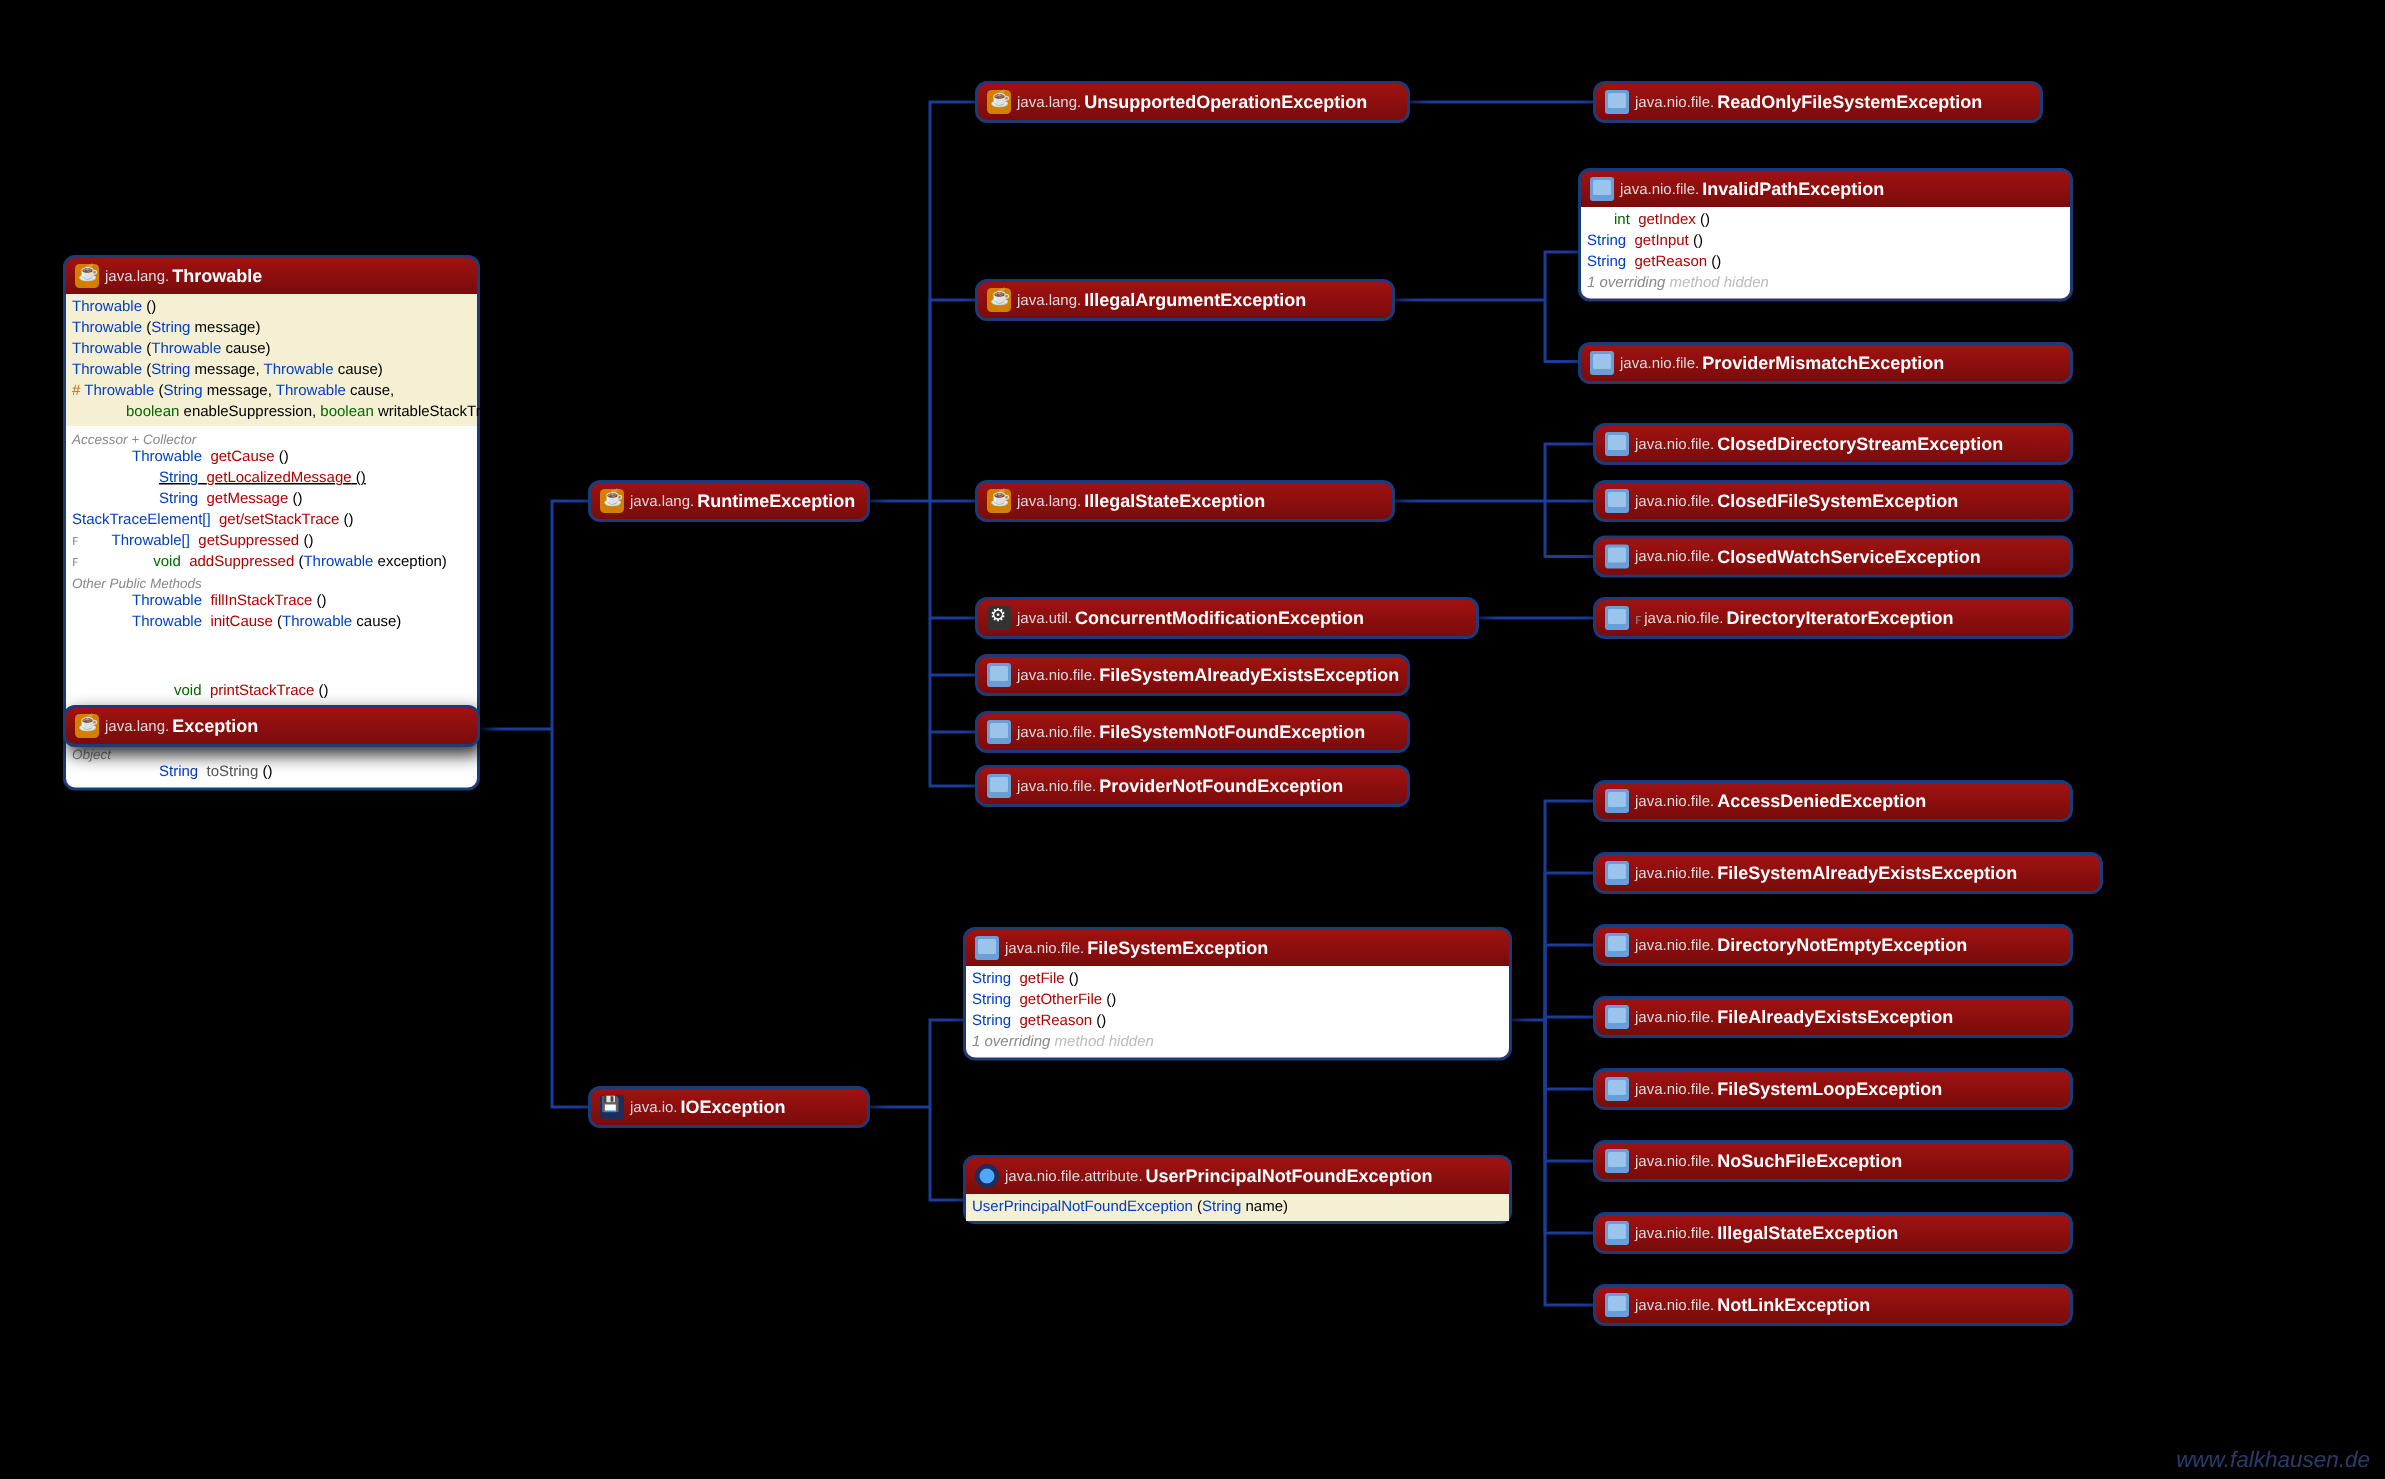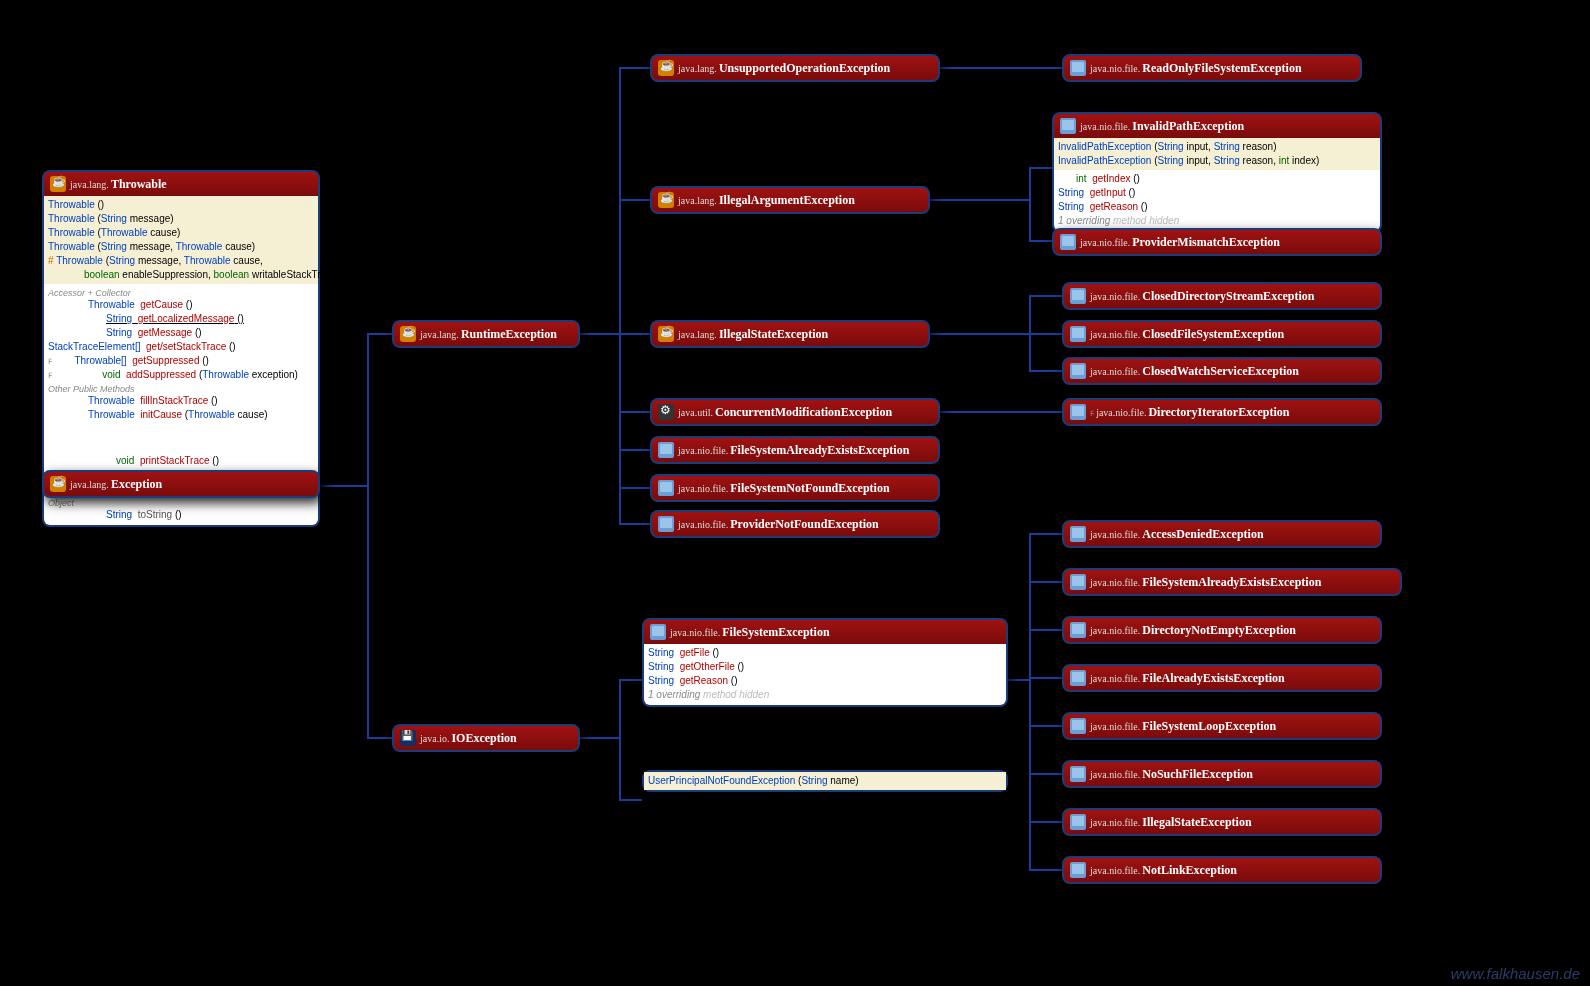--- a/index.html
+++ b/index.html
@@ -25,21 +25,20 @@
     border: 2px solid #1a3d7a;
     border-radius: 8px;
     box-shadow: 3px 5px 12px rgba(0,0,0,0.85);
   }
   .header {
     display: flex;
     align-items: center;
     padding: 4px 6px;
     background: linear-gradient(#a01212, #7a0b0b);
     border-radius: 6px 6px 0 0;
-    font-family: Liberation Serif, serif;
   }
   .header.only { border-radius: 6px; }
   .icon {
     width: 16px; height: 16px;
     margin-right: 4px;
     display: inline-flex;
     align-items: center;
     justify-content: center;
     flex-shrink: 0;
   }
@@ -266,21 +265,21 @@
       <span class="cname">IllegalArgumentException</span>
     </div>
 </div>
 <div class="node" style="left:650px; top:320px; width:280px;">
   <div class="header only">
       <span class="icon cup-icon"></span>
   <span class="pkg">java.lang.</span>
       <span class="cname">IllegalStateException</span>
     </div>
 </div>
-<div class="node" style="left:650px; top:398px; width:290px;">
+<div class="node" style="left:650px; top:398px; width:336px;">
   <div class="header only">
       <span class="icon gear-icon"></span>
   <span class="pkg">java.util.</span>
       <span class="cname">ConcurrentModificationException</span>
     </div>
 </div>
 <div class="node" style="left:650px; top:436px; width:290px;">
   <div class="header only">
       <span class="icon folder-icon"></span>
   <span class="pkg">java.nio.file.</span>
@@ -310,43 +309,44 @@
     </div>
   <div class="body">
     <div class="row"><span class="type-blue">String</span>&nbsp;&nbsp;<span class="method-red">getFile</span> ()</div>
     <div class="row"><span class="type-blue">String</span>&nbsp;&nbsp;<span class="method-red">getOtherFile</span> ()</div>
     <div class="row"><span class="type-blue">String</span>&nbsp;&nbsp;<span class="method-red">getReason</span> ()</div>
     <div class="row note"><span style="font-style:italic; color:#888">1 overriding</span> <span style="color:#bbb">method hidden</span></div>
   </div>
 </div>
 
 <div class="node" style="left:642px; top:770px; width:366px;">
+  <div class="header">
+      <span class="icon circle-icon"></span>
+  <span class="pkg">java.nio.file.attribute.</span>
+      <span class="cname">UserPrincipalNotFoundException</span>
+    </div>
   <div class="body-yellow">
     <div class="row"><span class="type-blue">UserPrincipalNotFoundException</span> (<span class="type-blue">String</span> name)</div>
   </div>
 </div>
 
 <div class="node" style="left:1062px; top:54px; width:300px;">
   <div class="header only">
       <span class="icon folder-icon"></span>
   <span class="pkg">java.nio.file.</span>
       <span class="cname">ReadOnlyFileSystemException</span>
     </div>
 </div>
 
 <div class="node" style="left:1052px; top:112px; width:330px;">
   <div class="header">
       <span class="icon folder-icon"></span>
   <span class="pkg">java.nio.file.</span>
       <span class="cname">InvalidPathException</span>
     </div>
-  <div class="body-yellow">
-    <div class="row"><span class="type-blue">InvalidPathException</span> (<span class="type-blue">String</span> input, <span class="type-blue">String</span> reason)</div>
-    <div class="row"><span class="type-blue">InvalidPathException</span> (<span class="type-blue">String</span> input, <span class="type-blue">String</span> reason, <span class="kw-green">int</span> index)</div>
-  </div>
   <div class="body">
     <div class="row" style="padding-left:18px;"><span class="kw-green">int</span>&nbsp;&nbsp;<span class="method-red">getIndex</span> ()</div>
     <div class="row"><span class="type-blue">String</span>&nbsp;&nbsp;<span class="method-red">getInput</span> ()</div>
     <div class="row"><span class="type-blue">String</span>&nbsp;&nbsp;<span class="method-red">getReason</span> ()</div>
     <div class="row note"><span style="font-style:italic; color:#888">1 overriding</span> <span style="color:#bbb">method hidden</span></div>
   </div>
 </div>
 
 <div class="node" style="left:1052px; top:228px; width:330px;">
   <div class="header only">

